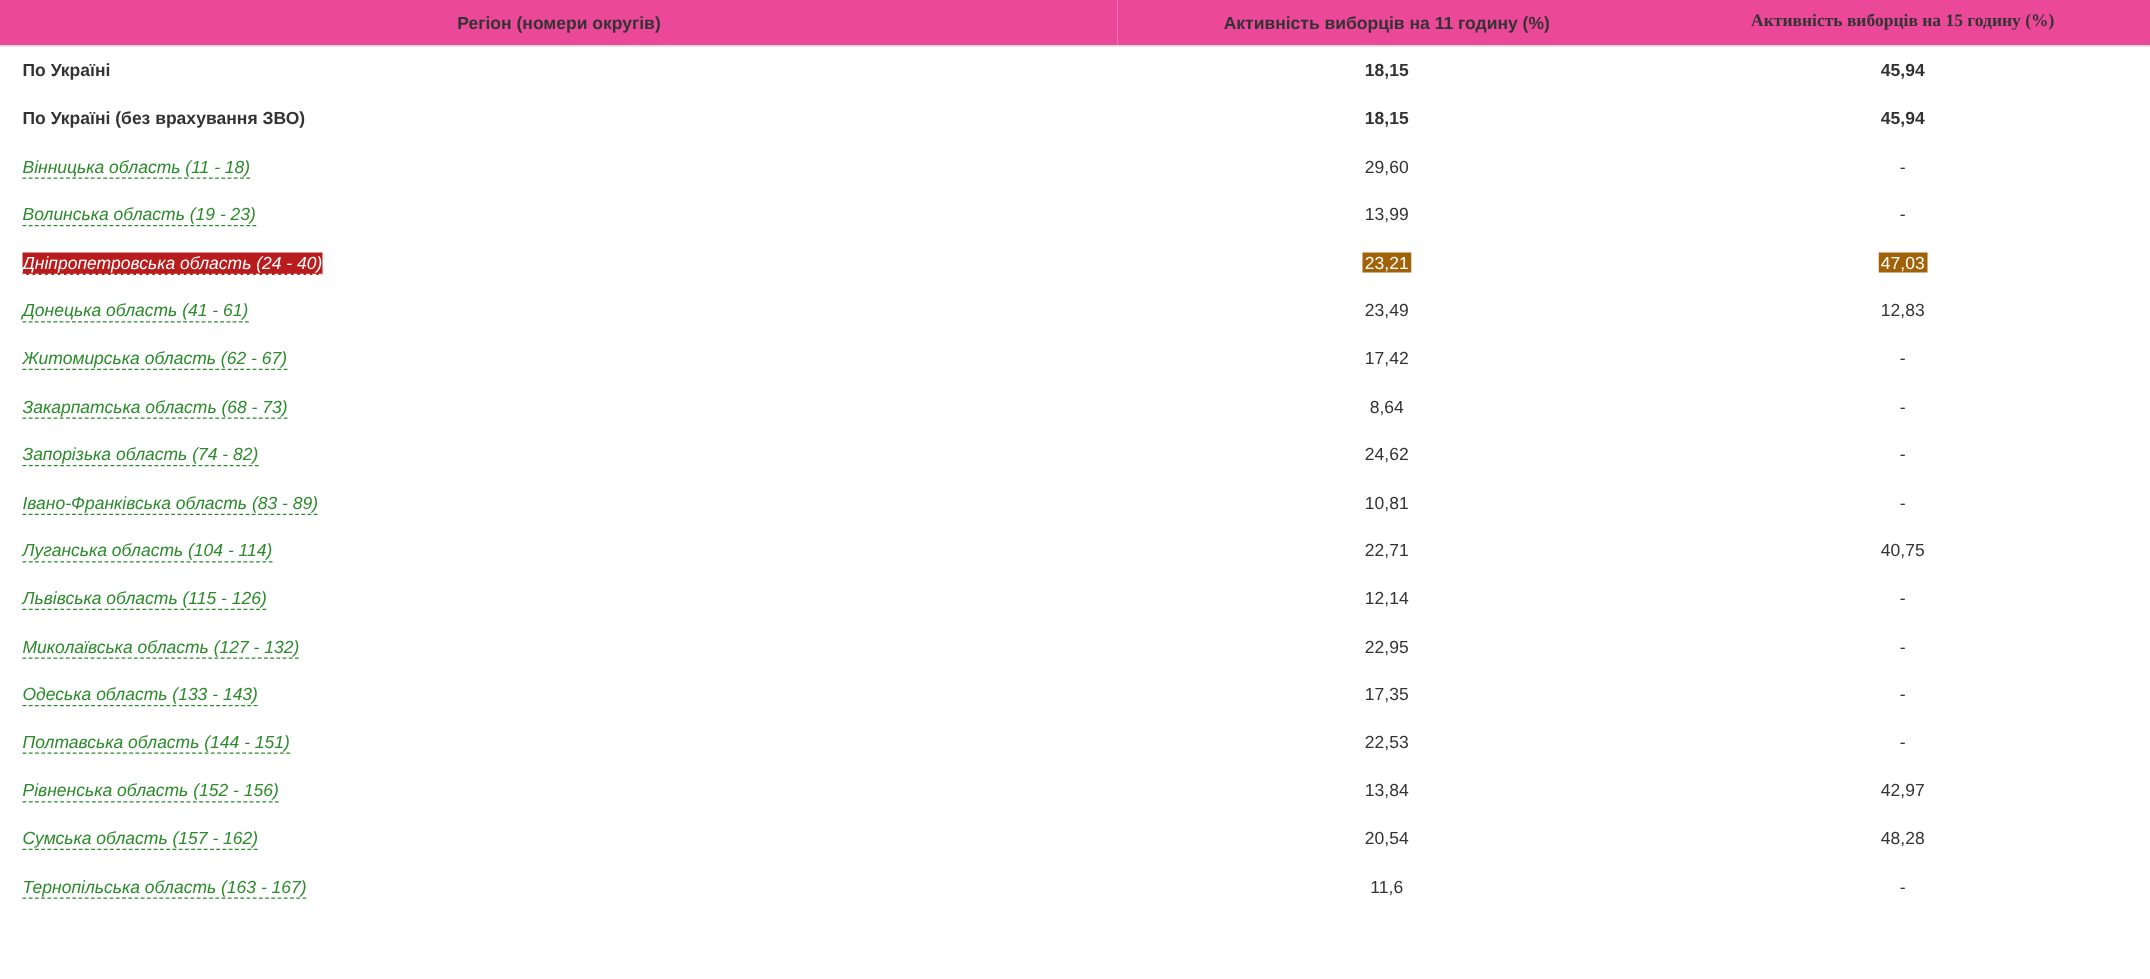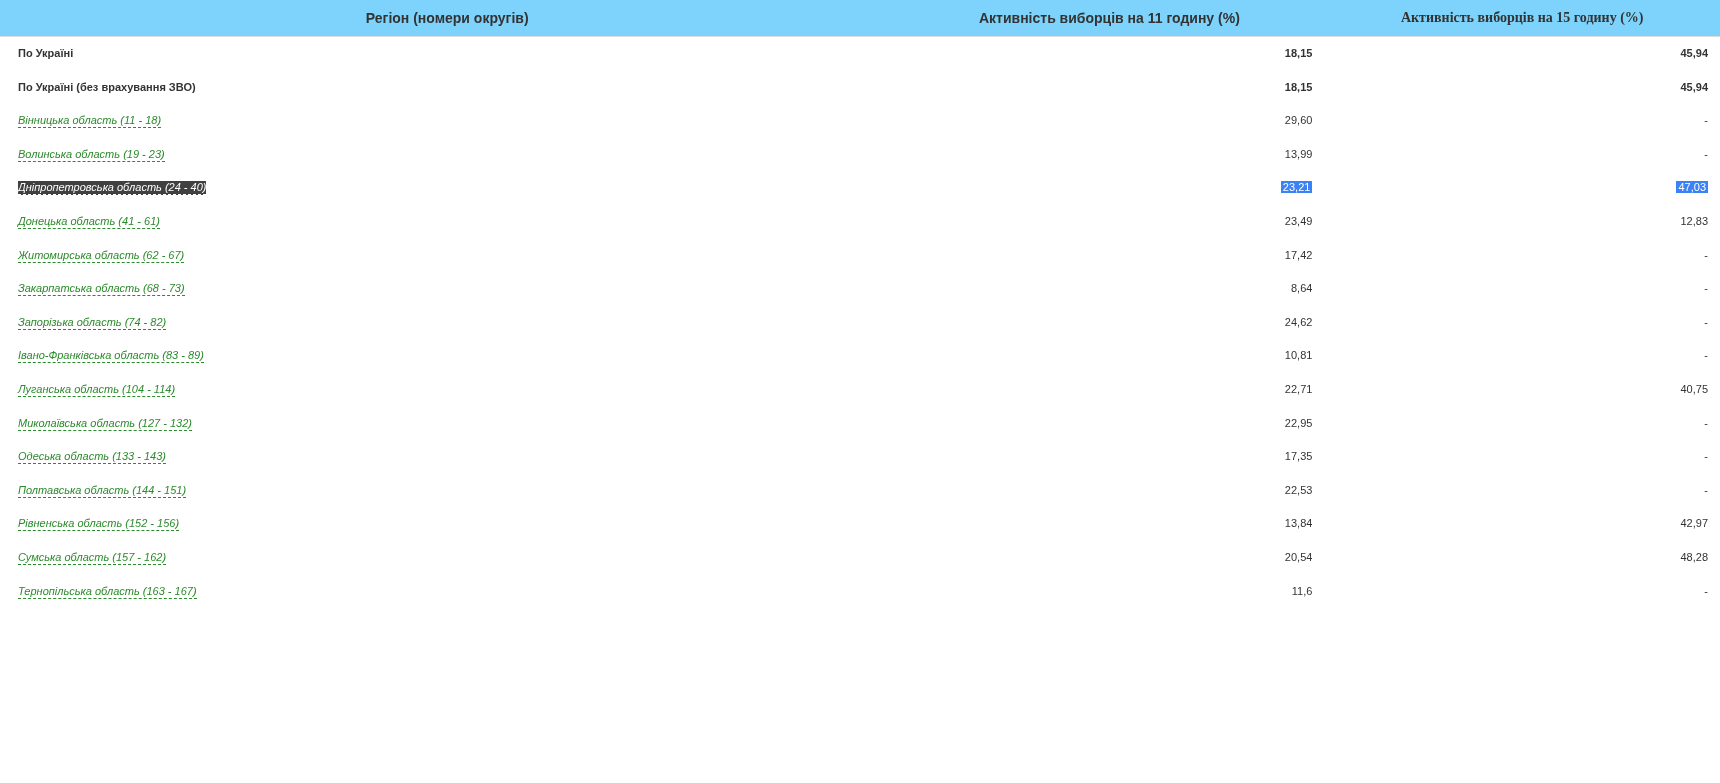--- a/index.html
+++ b/index.html
@@ -13,68 +13,68 @@
       color: #333;
       background: #fff;
       width: 1720px;
     }
     table {
       width: 100%;
       border-collapse: collapse;
       table-layout: fixed;
     }
     th {
-      background: #7dd3fc;
+      background: #ec4899;
       padding: 10px 12px;
       text-align: center;
       font-weight: bold;
       border-bottom: 1px solid #ddd;
       font-size: 14px;
     }
     th.col-region {
       text-align: center;
       width: 52%;
     }
     th.col-val1 {
       width: 25%;
     }
     th.col-val2 {
       width: 23%;
       font-family: Liberation Serif, serif;
     }
     td {
       padding: 8px 12px;
       vertical-align: middle;
-      font-size: 11px;
+      font-size: 14px;
     }
     td.region-cell {
       text-align: left;
       padding-left: 18px;
     }
     td.num-cell {
-      text-align: right;
+      text-align: center;
     }
     tr.bold-row td {
       font-weight: bold;
       color: #333;
     }
     a.region-link {
       color: #2b8a2b;
       text-decoration: none;
       border-bottom: 1px dashed #2b8a2b;
       padding-bottom: 1px;
       font-style: italic;
     }
     tr.selected-row td.region-cell a.region-link {
-      background: #404040;
+      background: #b91c1c;
       color: #fff;
       border-bottom: 1px dashed #fff;
     }
     tr.selected-row td.num-cell span {
-      background: #3b82f6;
+      background: #a16207;
       color: #fff;
       padding: 0 2px;
     }
     
     tbody tr td {
       line-height: 1.6;
     }
   </style>
 </head>
 <body>
@@ -137,20 +137,25 @@
         <td class="region-cell"><a href="#" class="region-link">Івано-Франківська область (83 - 89)</a></td>
         <td class="num-cell"><span>10,81</span></td>
         <td class="num-cell"><span>-</span></td>
       </tr>
       <tr>
         <td class="region-cell"><a href="#" class="region-link">Луганська область (104 - 114)</a></td>
         <td class="num-cell"><span>22,71</span></td>
         <td class="num-cell"><span>40,75</span></td>
       </tr>
       <tr>
+        <td class="region-cell"><a href="#" class="region-link">Львівська область (115 - 126)</a></td>
+        <td class="num-cell"><span>12,14</span></td>
+        <td class="num-cell"><span>-</span></td>
+      </tr>
+      <tr>
         <td class="region-cell"><a href="#" class="region-link">Миколаївська область (127 - 132)</a></td>
         <td class="num-cell"><span>22,95</span></td>
         <td class="num-cell"><span>-</span></td>
       </tr>
       <tr>
         <td class="region-cell"><a href="#" class="region-link">Одеська область (133 - 143)</a></td>
         <td class="num-cell"><span>17,35</span></td>
         <td class="num-cell"><span>-</span></td>
       </tr>
       <tr>

